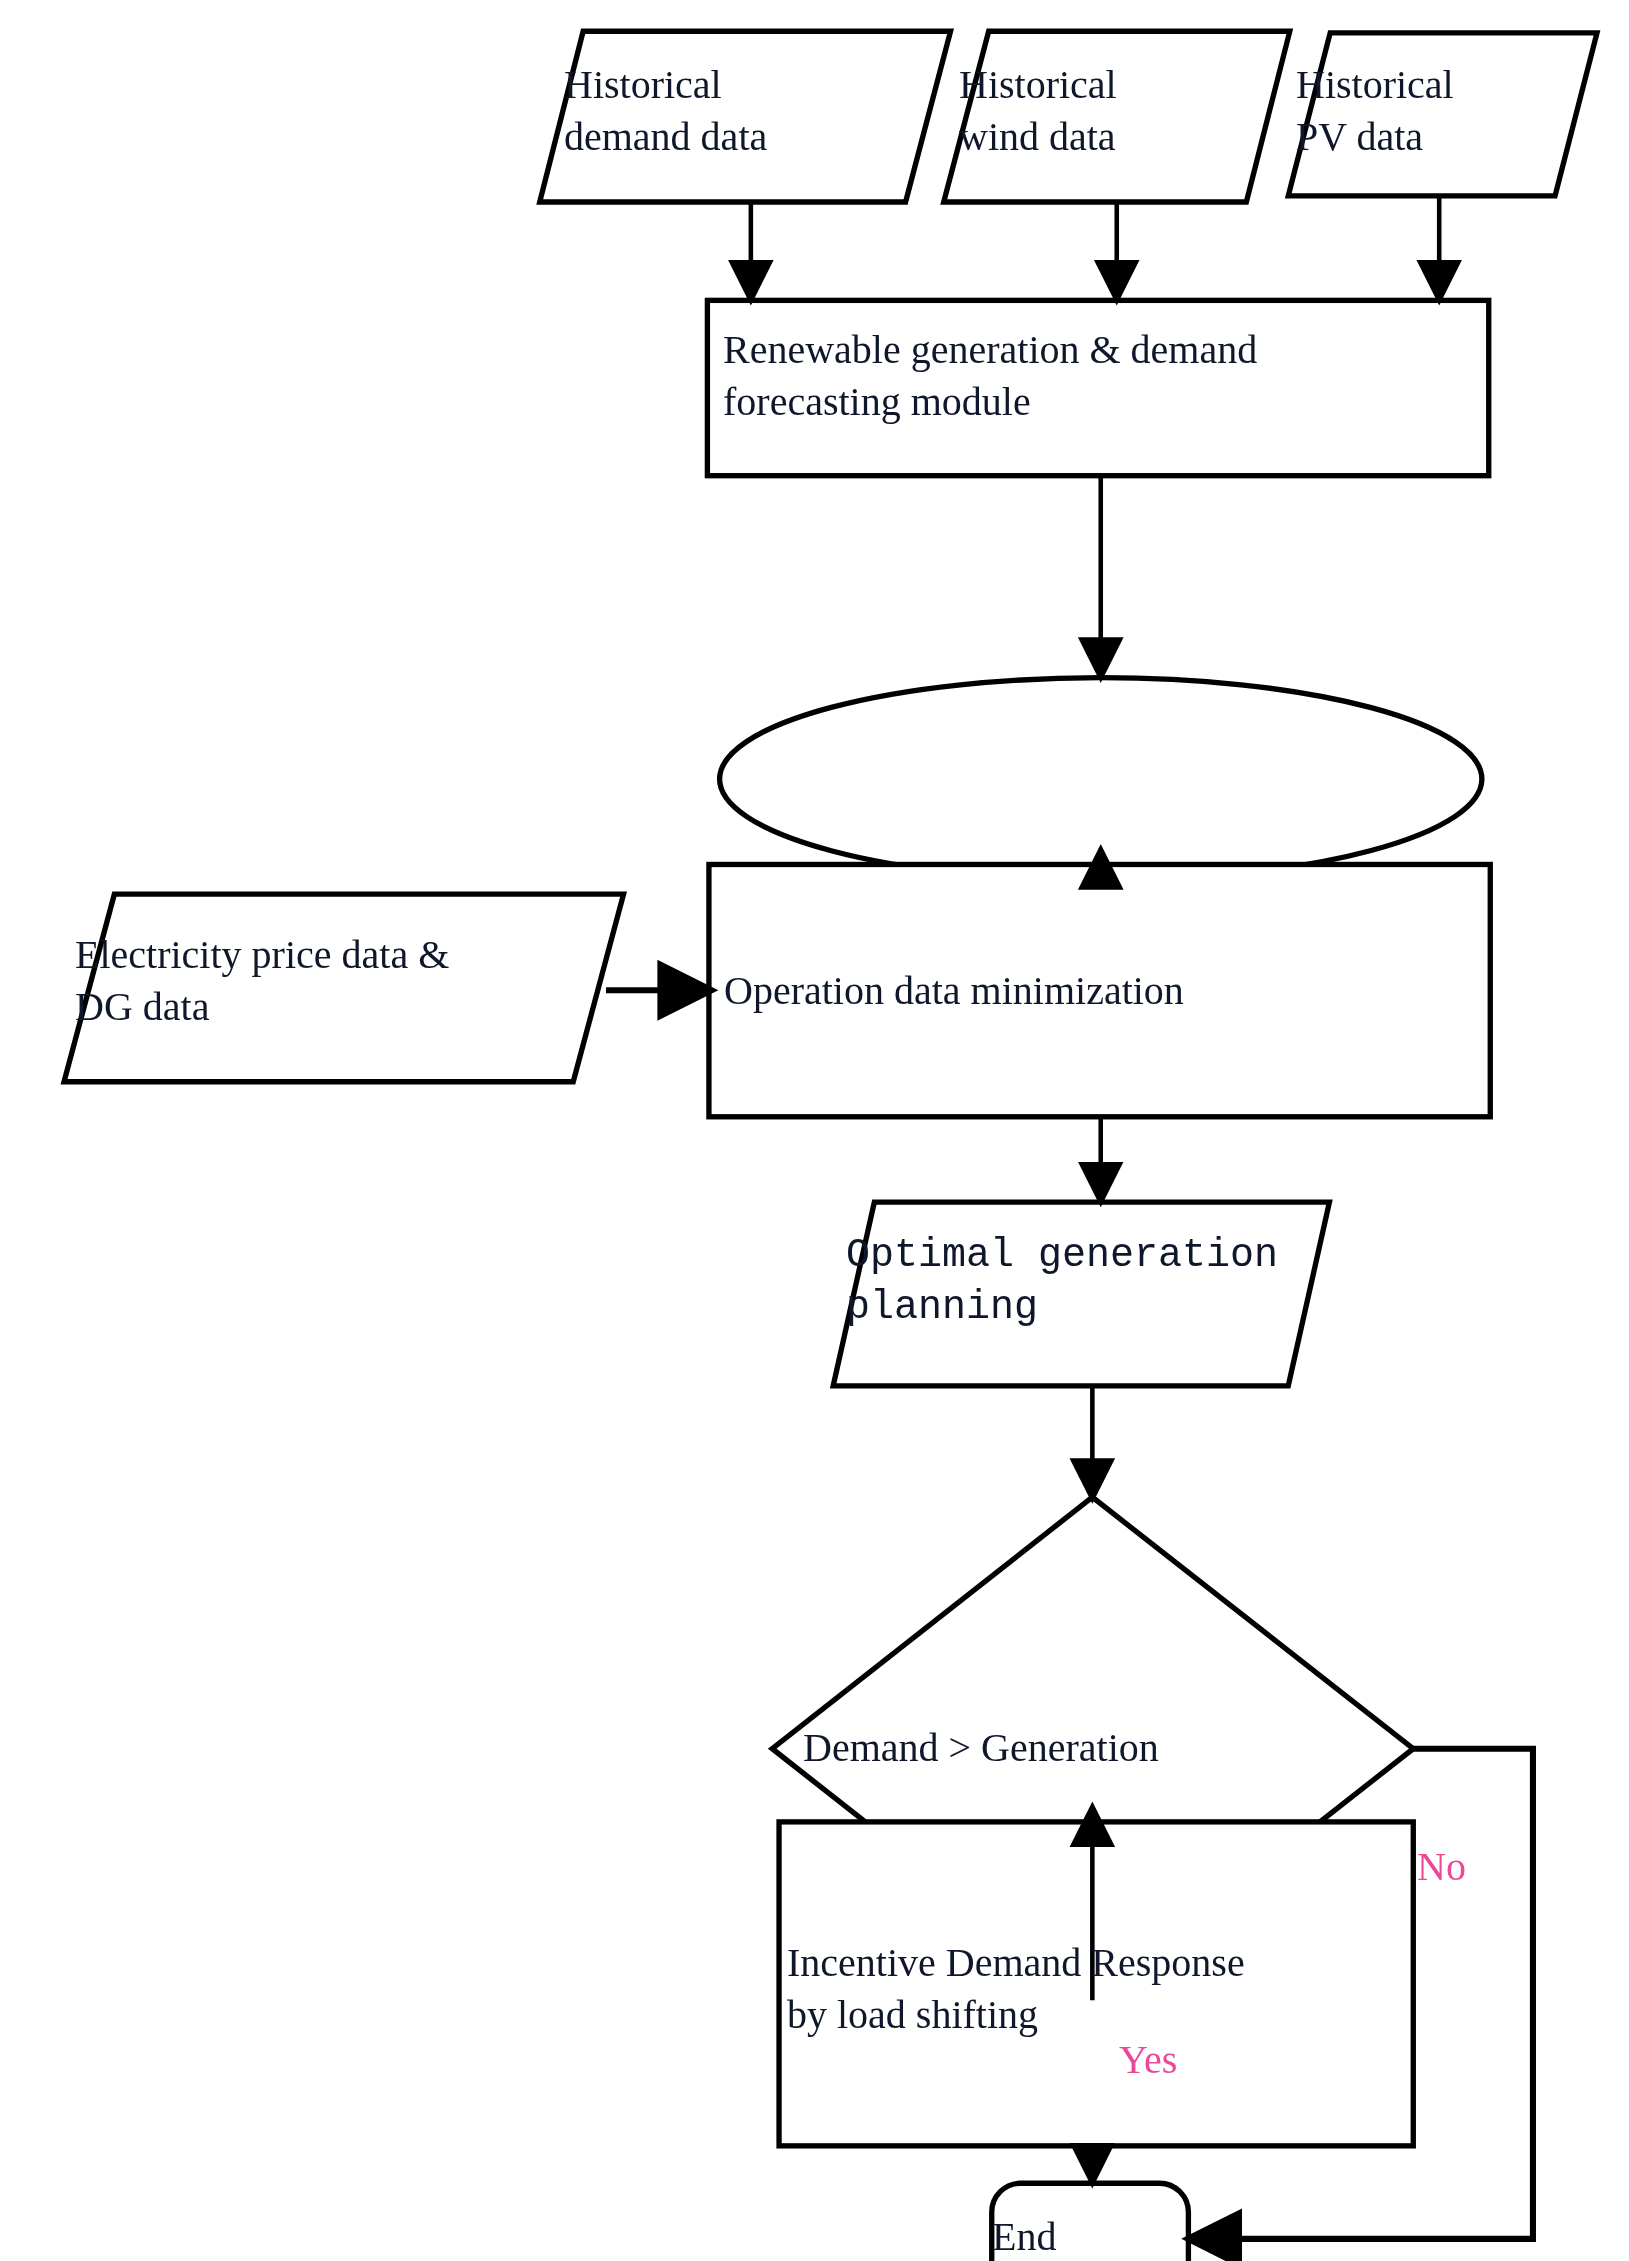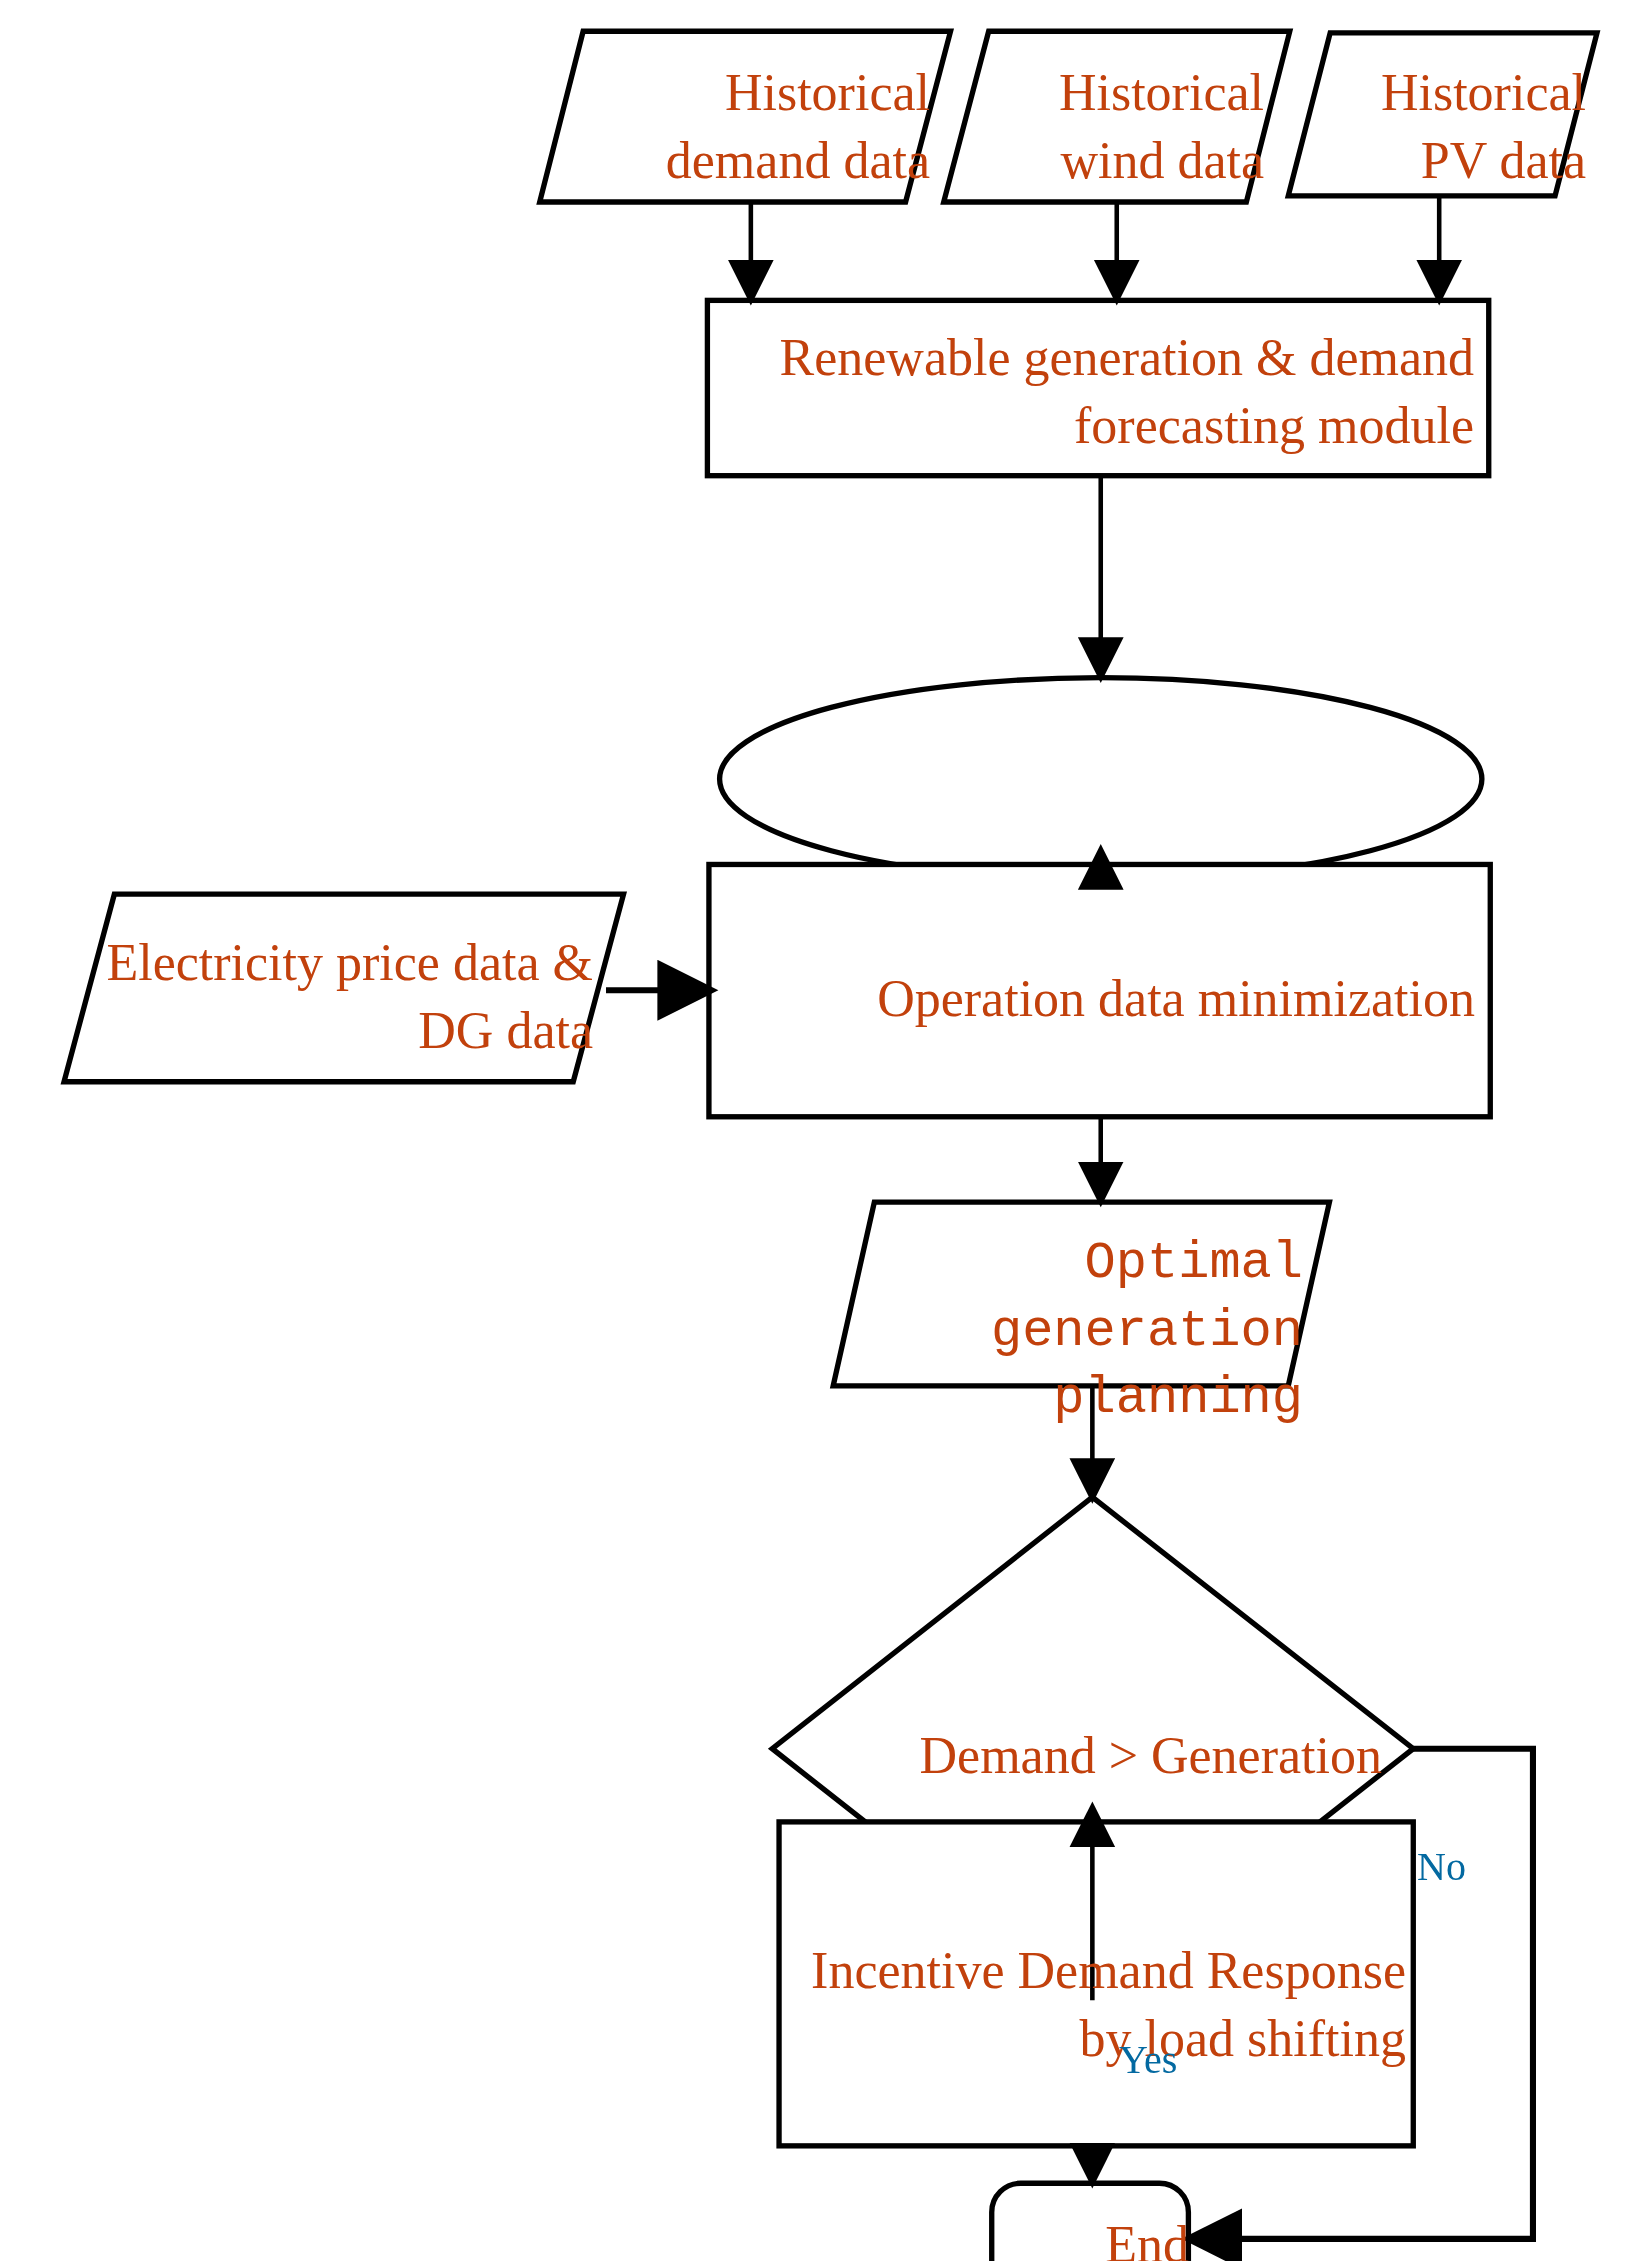--- a/index.html
+++ b/index.html
@@ -4,23 +4,23 @@
 <title>Flowchart</title>
 <style>
   html,body{margin:0;padding:0;background:#ffffff;}
   body{width:1629px;height:2261px;overflow:hidden;
        font-family:"Liberation Serif","DejaVu Serif",serif;}
   #stage{position:relative;width:1629px;height:2261px;background:#fff;}
   svg.layer{position:absolute;left:0;top:0;width:1629px;height:2261px;}
   .shape{fill:#ffffff;stroke:#000000;stroke-width:7;}
   .conn{stroke:#000000;stroke-width:6;fill:none;}
   .conn-thick{stroke:#000000;stroke-width:8;fill:none;}
-  .lbl{position:absolute;color:#c2410c;text-align:right;line-height:1.30;
-       white-space:pre-line;font-size:52px;}
-  .edge-lbl{position:absolute;color:#0369a1;font-size:40px;text-align:left;}
+  .lbl{position:absolute;color:#0f172a;text-align:left;line-height:1.30;
+       white-space:pre-line;font-size:40px;}
+  .edge-lbl{position:absolute;color:#ec4899;font-size:40px;text-align:left;}
 </style>
 </head>
 <body>
 
 <div id="stage">
 
   <svg class="layer" viewBox="0 0 2137 2966">
     <defs>
       <marker id="ah" markerWidth="16" markerHeight="16" refX="7.2" refY="5" orient="auto" markerUnits="strokeWidth">
         <path d="M0,0 L10,5 L0,10 z" fill="#000"></path>

